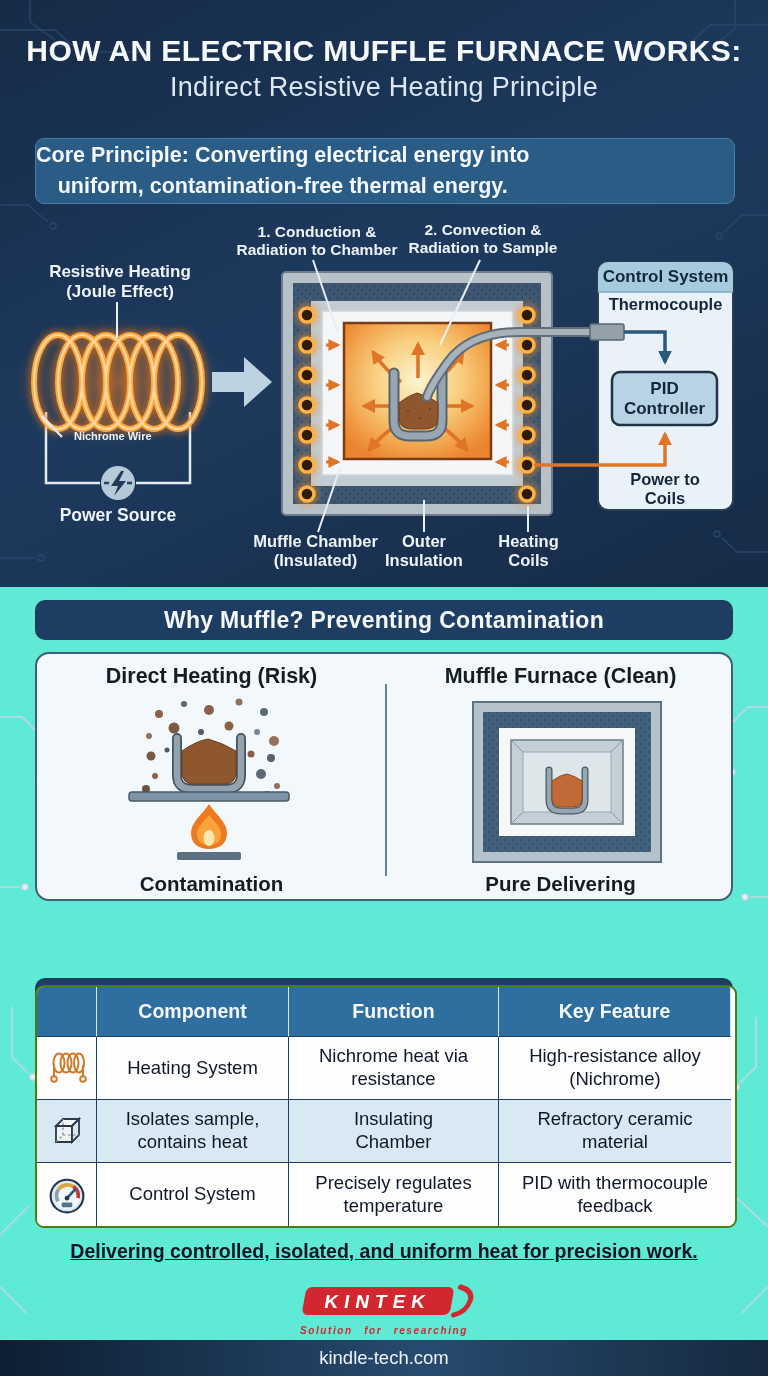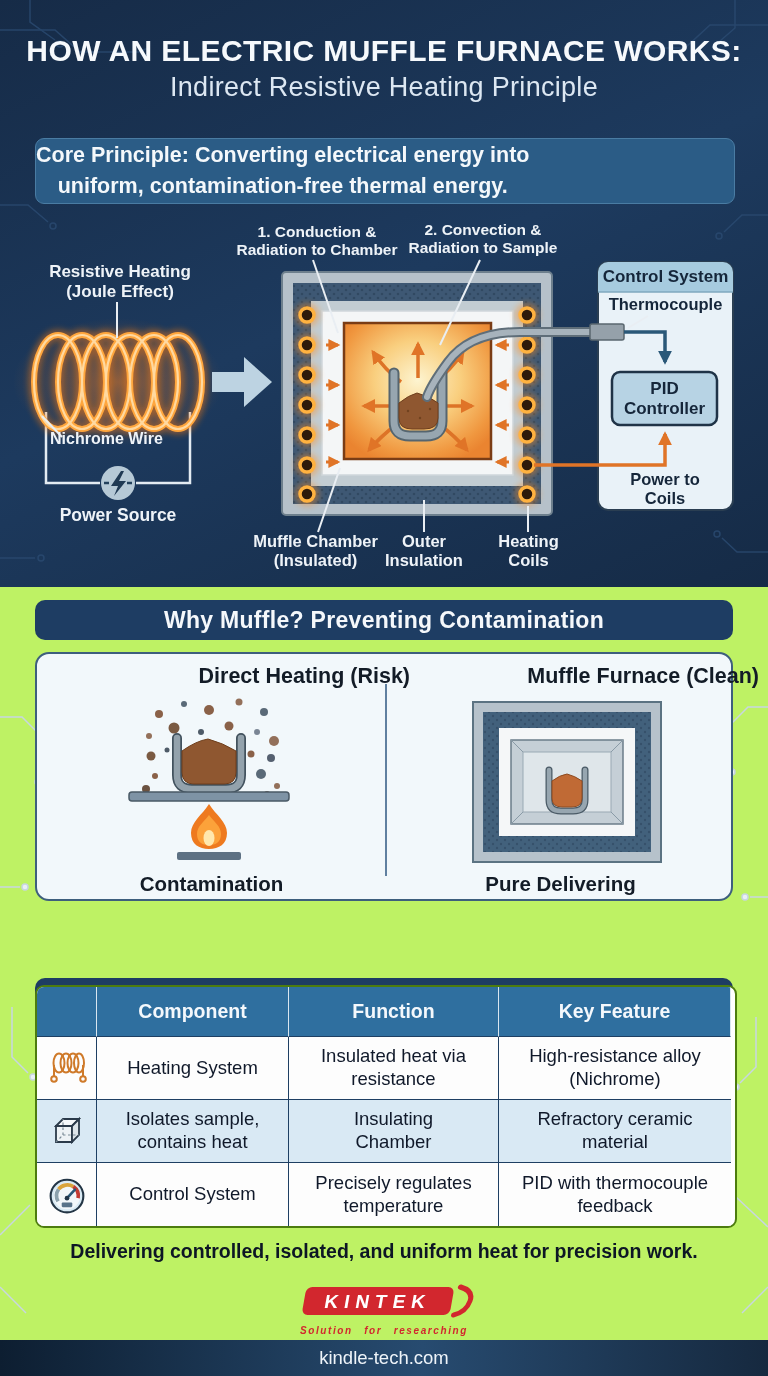--- a/index.html
+++ b/index.html
@@ -35,36 +35,36 @@
     line-height:1.42;white-space:pre-line;
   }
   .dlabel{
     position:absolute;z-index:3;color:#eef3f8;font-weight:bold;
     font-size:15.5px;line-height:1.18;text-align:center;white-space:pre-line;
   }
   .dlabel.dark{color:#15263a;}
   
   .bottom-section{
     position:absolute;top:587px;left:0;width:768px;height:753px;
-    background:#bef264;
+    background:#5eead4;
   }
   .bottom-section svg.traces{position:absolute;top:0;left:0;z-index:0;}
   .bar-heading{
     position:absolute;left:35px;width:698px;height:40px;z-index:2;
     background:#1e3d63;border-radius:10px;
     color:#f5f8fb;font-weight:bold;font-size:23px;letter-spacing:.3px;
     display:flex;align-items:center;justify-content:center;
   }
   .compare-panel{
     position:absolute;top:65px;left:35px;width:698px;height:249px;z-index:1;
     background:#f2f8fb;border:2px solid #3e5f7d;border-radius:14px;box-sizing:border-box;
   }
   .compare-title{
-    position:absolute;top:10px;width:349px;text-align:right;
-    color:#131c27;font-weight:bold;font-size:21.5px;padding-left:24px;
+    position:absolute;top:10px;width:349px;text-align:center;
+    color:#131c27;font-weight:bold;font-size:21.5px;
   }
   .compare-caption{
     position:absolute;top:218px;width:349px;text-align:center;
     color:#131c27;font-weight:bold;font-size:20.5px;
   }
   .v-divider{
     position:absolute;left:348px;top:30px;width:2px;height:192px;background:#6080a0;
   }
   
   .s-table{
@@ -82,21 +82,21 @@
   .s-cell.hdr{
     height:50px;background:#2f6f9f;color:#f4f8fc;font-weight:bold;font-size:19.5px;
     border-right:1.5px solid #d9e6f0;border-bottom:1.5px solid #1e3f63;
   }
   .s-cell.body{height:63px;font-size:18.5px;color:#10192a;background:#fdfdfd;}
   .s-cell.alt{background:#d9e9f4;}
   .s-cell.bot{border-bottom:none;}
   
   .tagline{
     position:absolute;top:653px;left:0;width:768px;z-index:2;text-align:center;
-    color:#0d1625;font-weight:bold;font-size:19.5px;
+    color:#0d1625;font-weight:bold;font-size:19.5px;text-decoration:underline;
   }
   .brand-wrap{position:absolute;top:697px;left:0;width:768px;z-index:2;text-align:center;}
   .brand-slogan{
     margin-top:1px;color:#d2272e;font-weight:bold;font-style:italic;
     font-size:10px;letter-spacing:1.6px;word-spacing:7px;
   }
   .footer-bar{
     position:absolute;top:1340px;left:0;width:768px;height:36px;
     background:linear-gradient(90deg,#0d1e31 0%,#274b70 55%,#16293f 100%);
     display:flex;align-items:center;justify-content:center;
@@ -307,21 +307,21 @@
     <div class="txt">Core Principle: Converting electrical energy into
 uniform, contamination-free thermal energy.</div>
   </div>
 
   <div class="dlabel" style="left:232px;top:223px;width:170px;">1. Conduction &amp;
 Radiation to Chamber</div>
   <div class="dlabel" style="left:398px;top:221px;width:170px;">2. Convection &amp;
 Radiation to Sample</div>
   <div class="dlabel" style="left:40px;top:262px;width:160px;font-size:17px;">Resistive Heating
 (Joule Effect)</div>
-  <div class="dlabel" style="left:50px;top:430px;width:140px;font-size:16px;text-align:left;">Nichrome Wire</div>
+  <div class="dlabel" style="left:74px;top:430px;width:140px;font-size:11px;text-align:left;">Nichrome Wire</div>
   <div class="dlabel" style="left:38px;top:505px;width:160px;font-size:17.5px;">Power Source</div>
   <div class="dlabel dark" style="left:598px;top:267px;width:135px;font-size:17px;">Control System</div>
   <div class="dlabel dark" style="left:603px;top:295px;width:125px;font-size:16.5px;">Thermocouple</div>
   <div class="dlabel dark" style="left:612px;top:379px;width:105px;font-size:17px;">PID
 Controller</div>
   <div class="dlabel dark" style="left:605px;top:470px;width:120px;font-size:16.5px;">Power to
 Coils</div>
   <div class="dlabel" style="left:243px;top:532px;width:145px;font-size:16.5px;">Muffle Chamber
 (Insulated)</div>
   <div class="dlabel" style="left:383px;top:532px;width:82px;font-size:16.5px;">Outer
@@ -446,21 +446,21 @@
           <ellipse cx="27" cy="12" rx="5.5" ry="9.5"></ellipse>
             <ellipse cx="33" cy="12" rx="5" ry="9.5"></ellipse>
           <line x1="8" y1="14" x2="8" y2="25"></line>
             <line x1="37" y1="14" x2="37" y2="25"></line>
           <circle cx="8" cy="28" r="2.8"></circle>
             <circle cx="37" cy="28" r="2.8"></circle>
         </g>
       </svg>
     </div>
     <div class="s-cell body">Heating System</div>
-    <div class="s-cell body">Insulated heat via
+    <div class="s-cell body">Nichrome heat via
 resistance</div>
     <div class="s-cell body last">High-resistance alloy
 (Nichrome)</div>
 
     <div class="s-cell body alt">
       <svg width="36" height="36" viewBox="0 0 36 36">
         <path d="M7,13 L23,13 L23,29 L7,29 Z" fill="#edf2f5" stroke="#2b3a4a" stroke-width="1.8"></path>
         <path d="M7,13 L14,6 L30,6 L23,13 Z" fill="#f5f8fa" stroke="#2b3a4a" stroke-width="1.8"></path>
         <path d="M23,13 L30,6 L30,22 L23,29 Z" fill="#dde5ea" stroke="#2b3a4a" stroke-width="1.8"></path>
         <g stroke="#7a8a96" stroke-width="1.2" stroke-dasharray="2.5,2.5">

